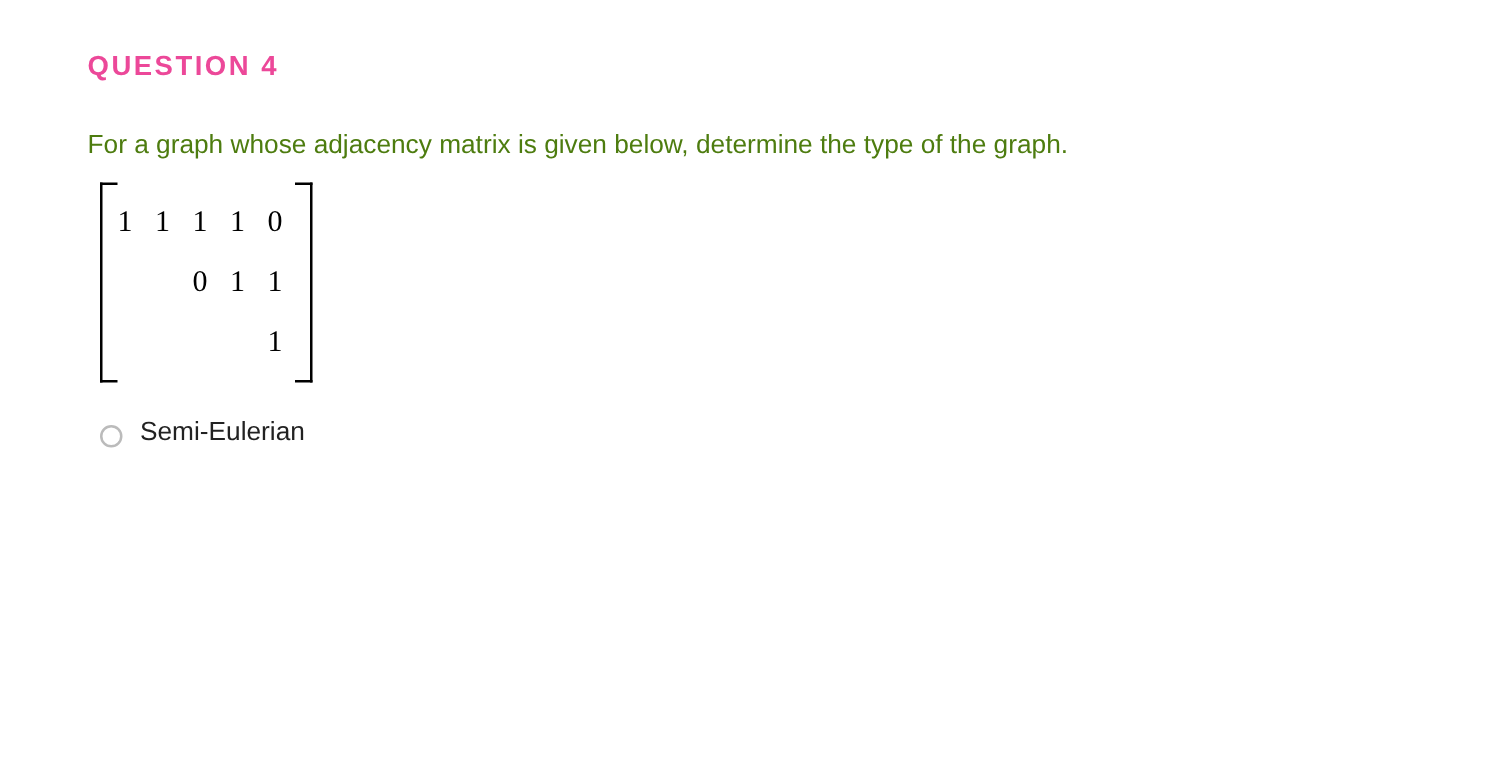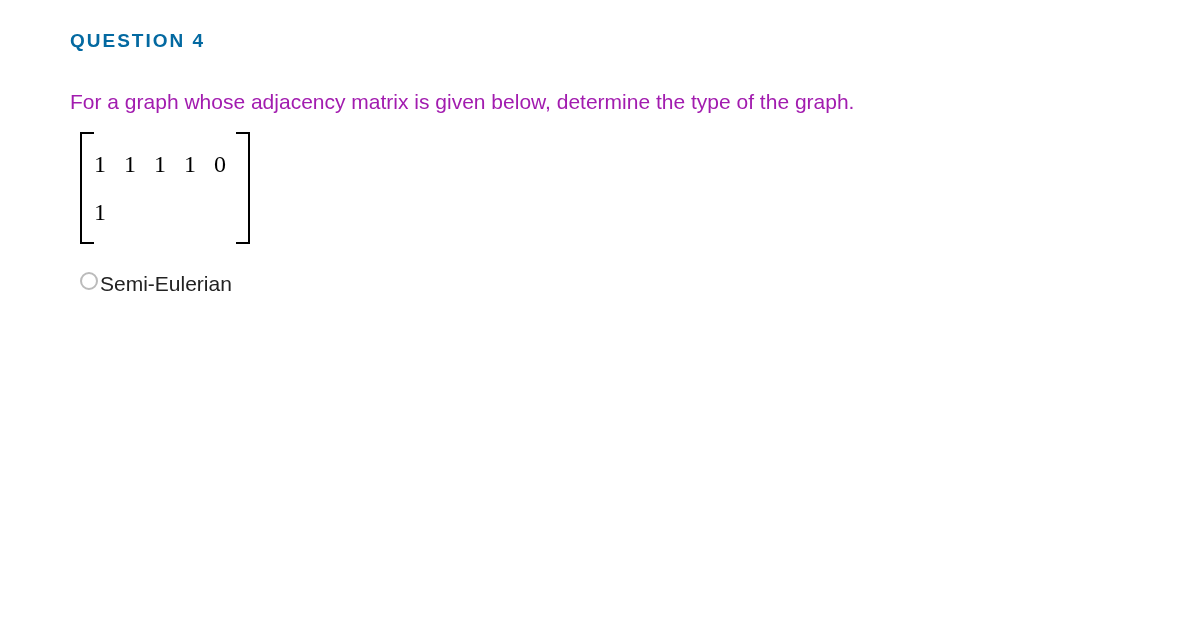--- a/index.html
+++ b/index.html
@@ -8,29 +8,30 @@
     padding: 0;
   }
   body {
     font-family: Arial, Helvetica, sans-serif;
     background: #fff;
     width: 1200px;
     height: 618px;
     padding: 30px 70px;
   }
   .question-header {
-    font-size: 19px;
+    font-size: 22px;
     font-weight: bold;
-    color: #0369a1;
+    color: #ec4899;
     letter-spacing: 2px;
     margin-bottom: 38px;
+    margin-top: 10px;
   }
   .prompt {
     font-size: 21px;
-    color: #a21caf;
+    color: #4d7c0f;
     margin-bottom: 18px;
   }
   .matrix {
     display: inline-block;
     position: relative;
     padding: 8px 14px;
     margin-left: 10px;
     margin-bottom: 28px;
   }
   .matrix::before,
@@ -48,34 +49,35 @@
     border-left: 2px solid #000;
   }
   .matrix::after {
     right: 0;
     border-right: 2px solid #000;
   }
   .matrix-row {
     font-family: "Times New Roman", Times, serif;
     font-size: 24px;
     line-height: 2.0;
+    text-align: right;
     white-space: pre;
     letter-spacing: 6px;
     padding-right: 4px;
   }
   .options {
     display: flex;
     flex-direction: column;
     gap: 10px;
     margin-left: 10px;
   }
   .option {
     display: flex;
-    align-items: flex-start;
-    gap: 2px;
+    align-items: flex-end;
+    gap: 14px;
   }
   .radio {
     width: 18px;
     height: 18px;
     border: 2px solid #bbb;
     border-radius: 50%;
     flex-shrink: 0;
   }
   .option-label {
     font-size: 21px;
@@ -86,20 +88,21 @@
 <body>
 
 
 
 <div class="question-header">QUESTION 4</div>
 
 <div class="prompt">For a graph whose adjacency matrix is given below, determine the type of the graph.</div>
 
 <div class="matrix">
   <div class="matrix-row">1 1 1 1 0</div>
+  <div class="matrix-row">0 1 1</div>
   <div class="matrix-row">1</div>
 </div>
 
 <div class="options">
   <div class="option">
     <span class="radio"></span>
     <span class="option-label">Semi-Eulerian</span>
   </div>
 </div>
 

